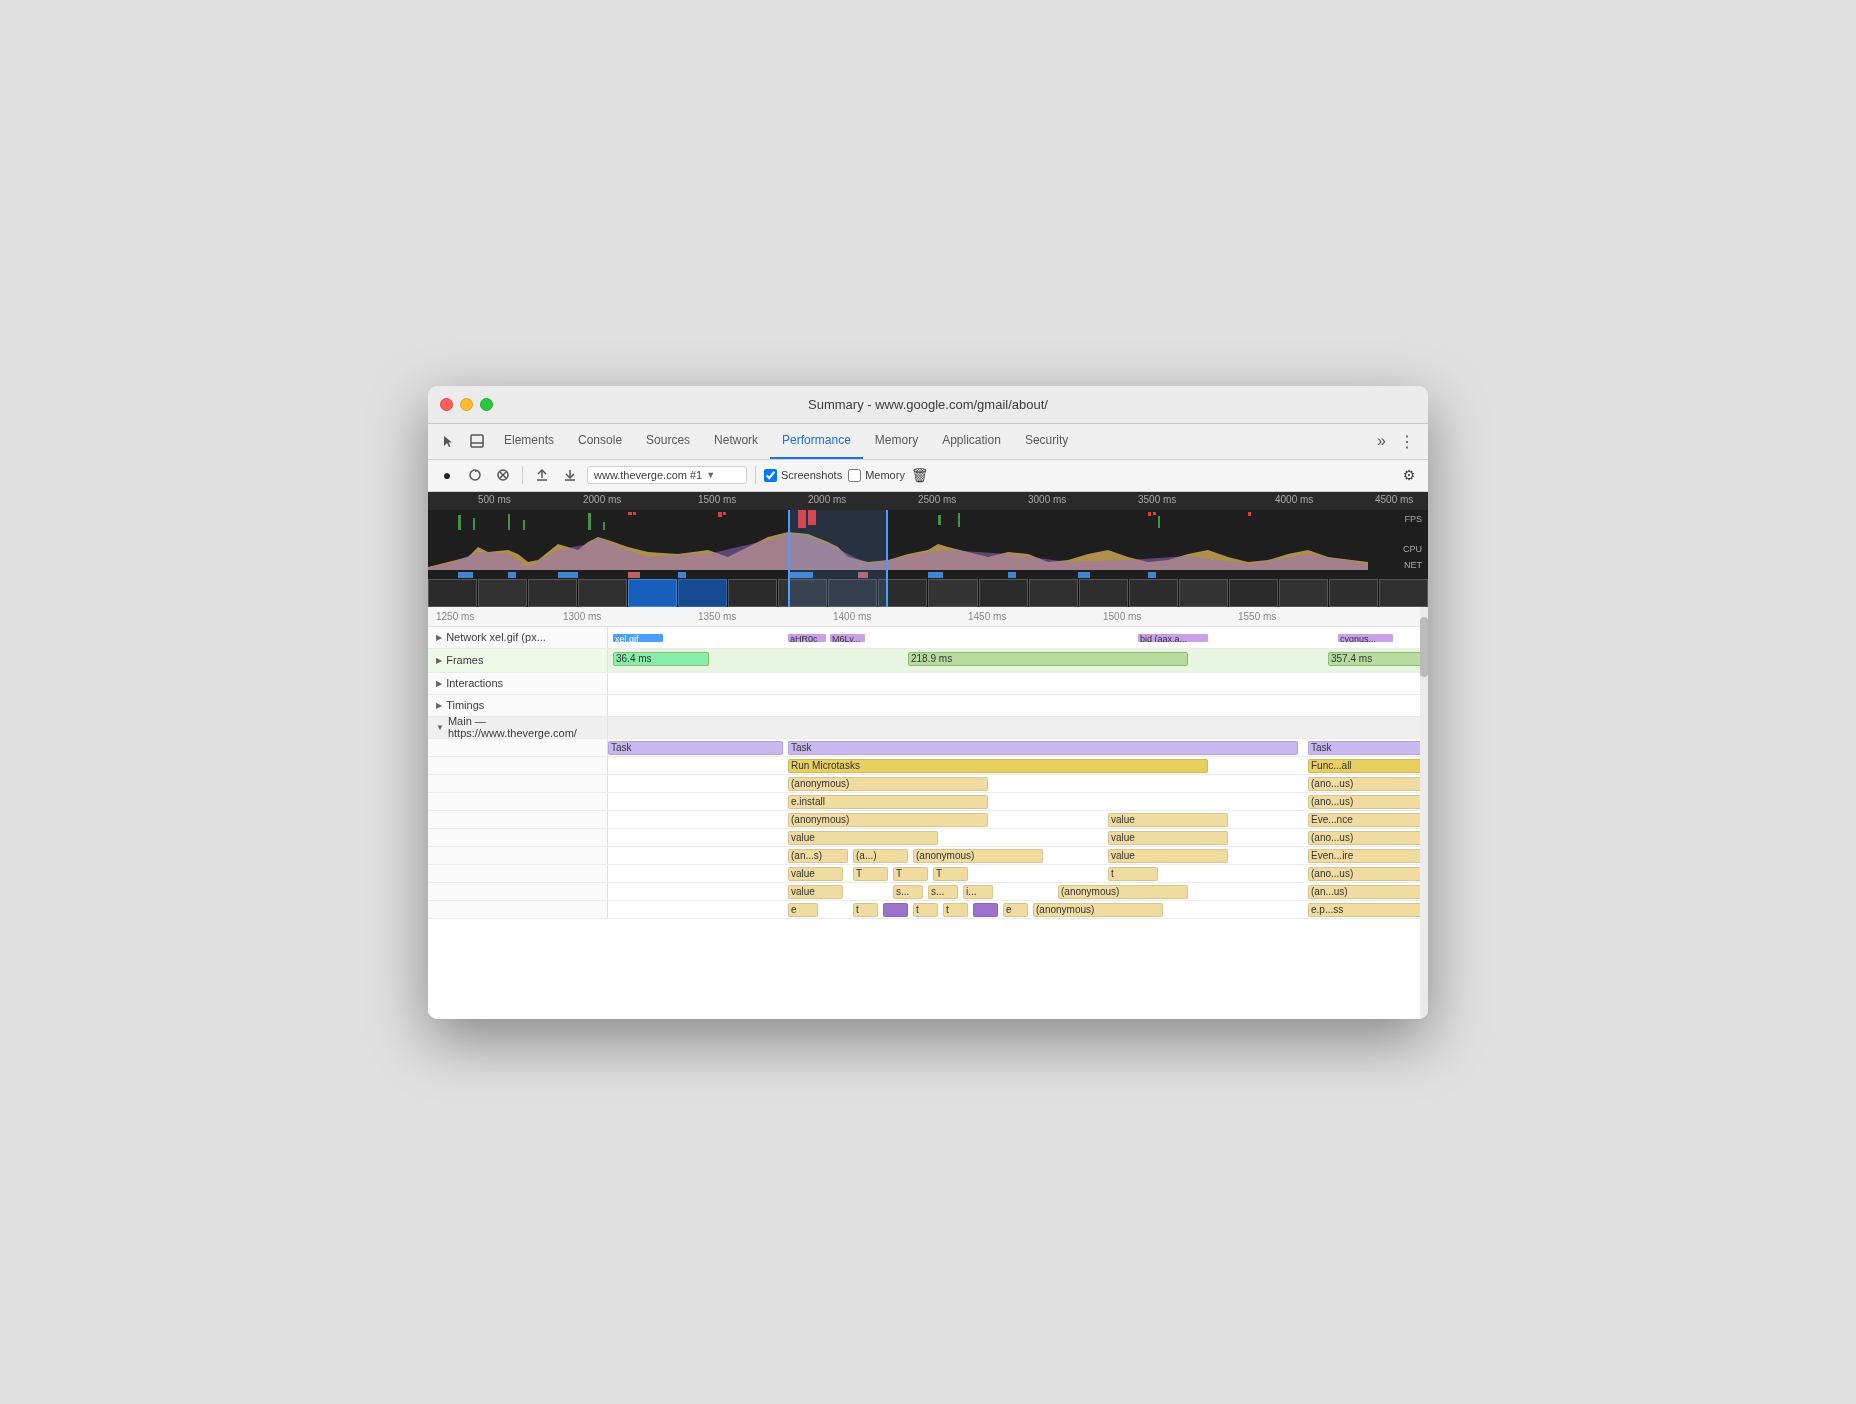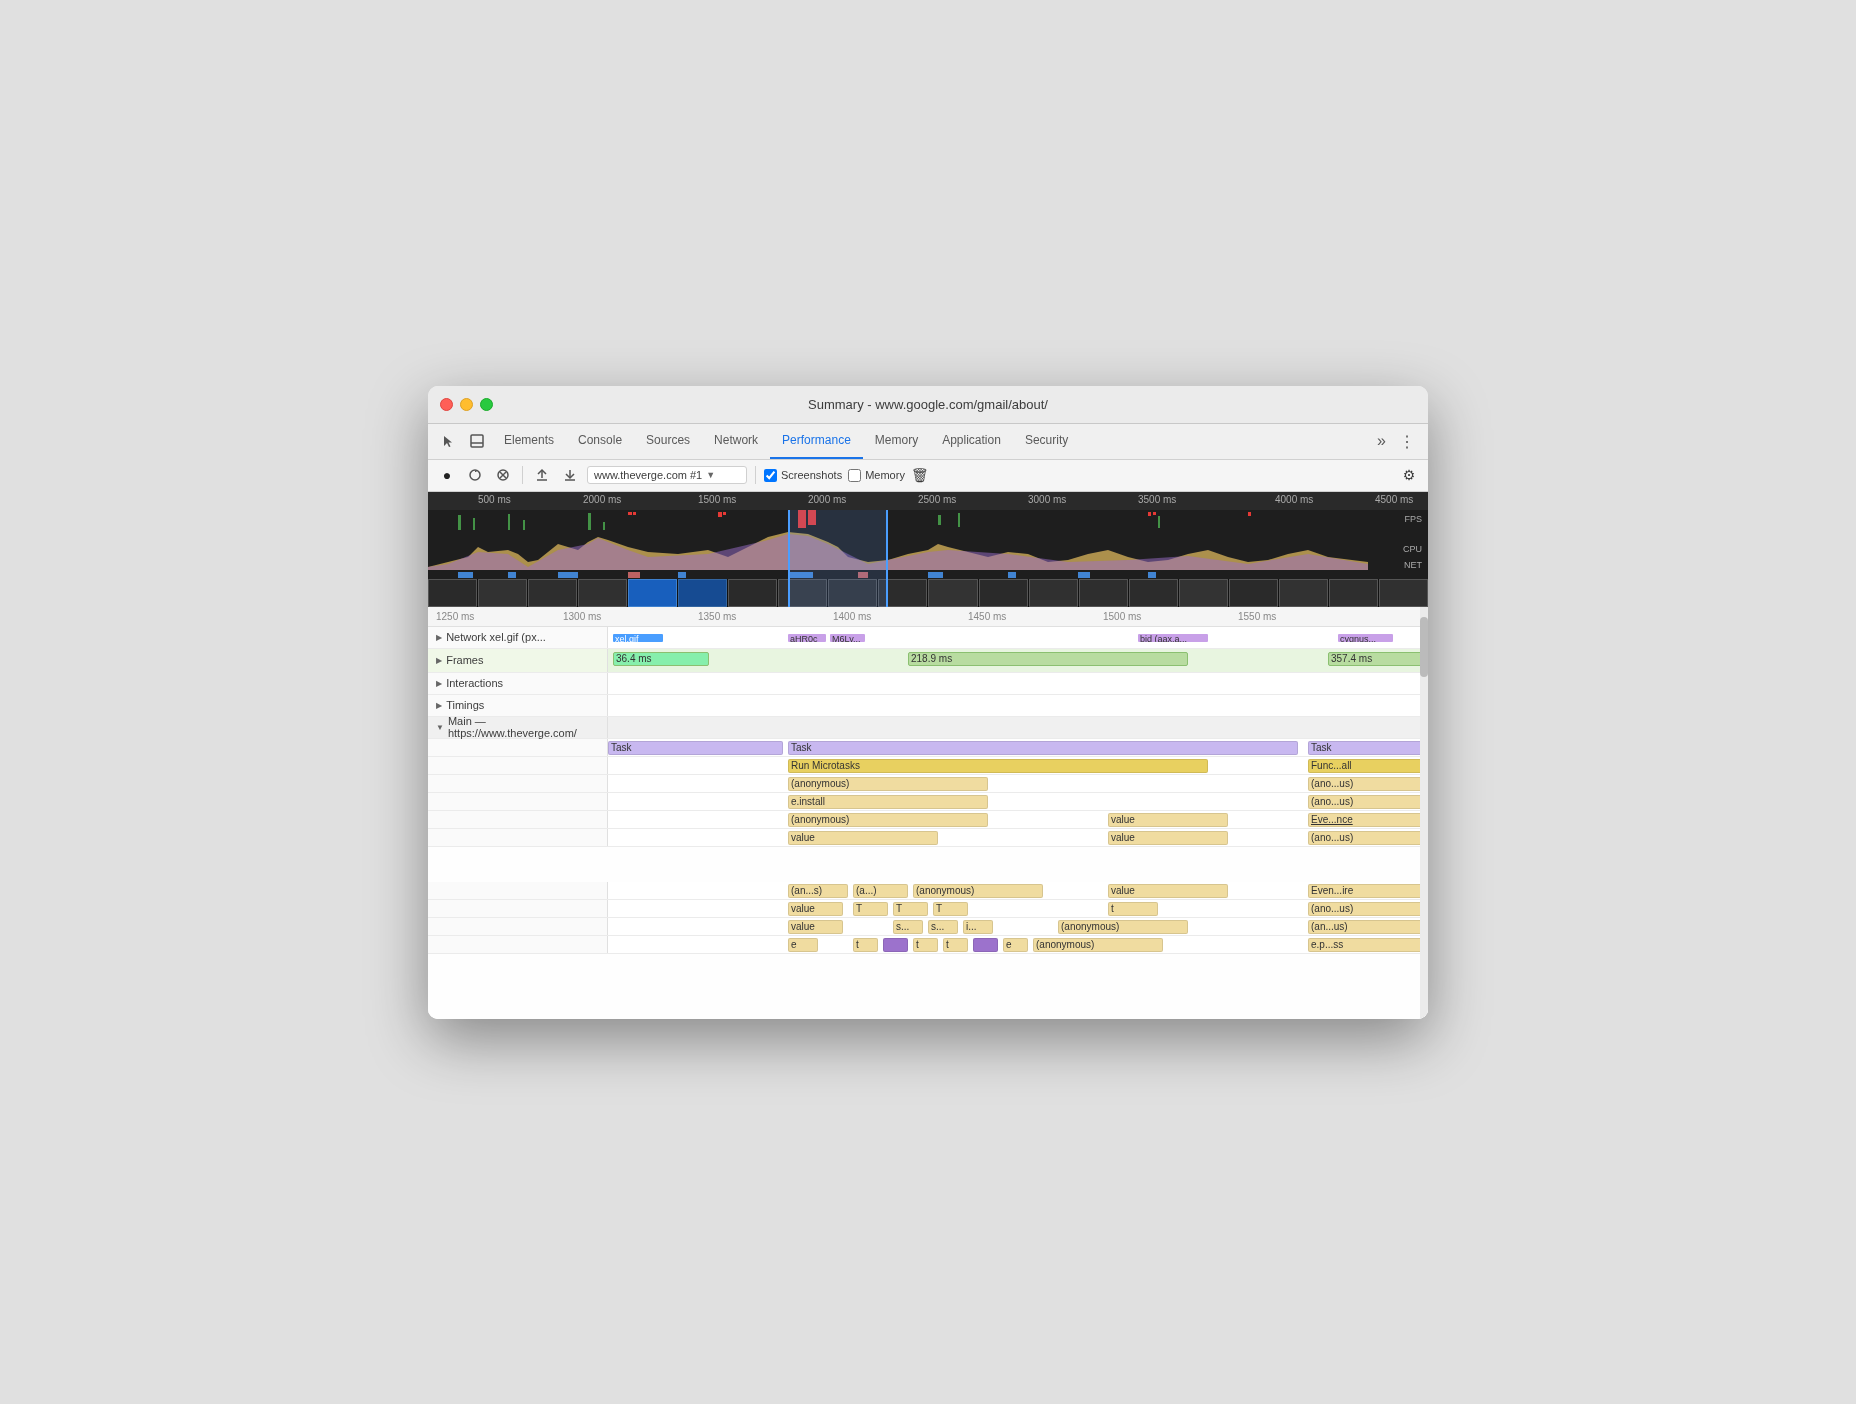--- a/index.html
+++ b/index.html
@@ -675,34 +675,34 @@
           <div class="fb" style="left:180px;width:200px;background:#f0dca0;">e.install</div>
           <div class="fb" style="left:700px;width:200px;background:#f0dca0;">(ano...us)</div>
         </div>
       </div>
 
       <div class="flame-row" style="height:18px;">
         <div class="flame-label-col"></div>
         <div class="flame-content">
           <div class="fb" style="left:180px;width:200px;background:#f0dca0;">(anonymous)</div>
           <div class="fb" style="left:500px;width:120px;background:#f0dca0;">value</div>
-          <div class="fb" style="left:700px;width:200px;background:#f0dca0;text-decoration:underline;">Eve...nce</div>
+          <div class="fb" style="left:700px;width:200px;background:#f0dca0;">Eve...nce</div>
         </div>
       </div>
 
       <div class="flame-row" style="height:18px;">
         <div class="flame-label-col"></div>
         <div class="flame-content">
           <div class="fb" style="left:180px;width:150px;background:#f0dca0;">value</div>
           <div class="fb" style="left:500px;width:120px;background:#f0dca0;">value</div>
           <div class="fb" style="left:700px;width:200px;background:#f0dca0;">(ano...us)</div>
         </div>
       </div>
 
-      <div class="flame-row" style="height:18px;margin-top:35px;">
+      <div class="flame-row" style="height:18px;">
         <div class="flame-label-col"></div>
         <div class="flame-content">
           <div class="fb" style="left:180px;width:60px;background:#f0dca0;">(an...s)</div>
           <div class="fb" style="left:245px;width:55px;background:#f0dca0;">(a...)</div>
           <div class="fb" style="left:305px;width:130px;background:#f0dca0;">(anonymous)</div>
           <div class="fb" style="left:500px;width:120px;background:#f0dca0;">value</div>
           <div class="fb" style="left:700px;width:200px;background:#f0dca0;">Even...ire</div>
         </div>
       </div>
 

